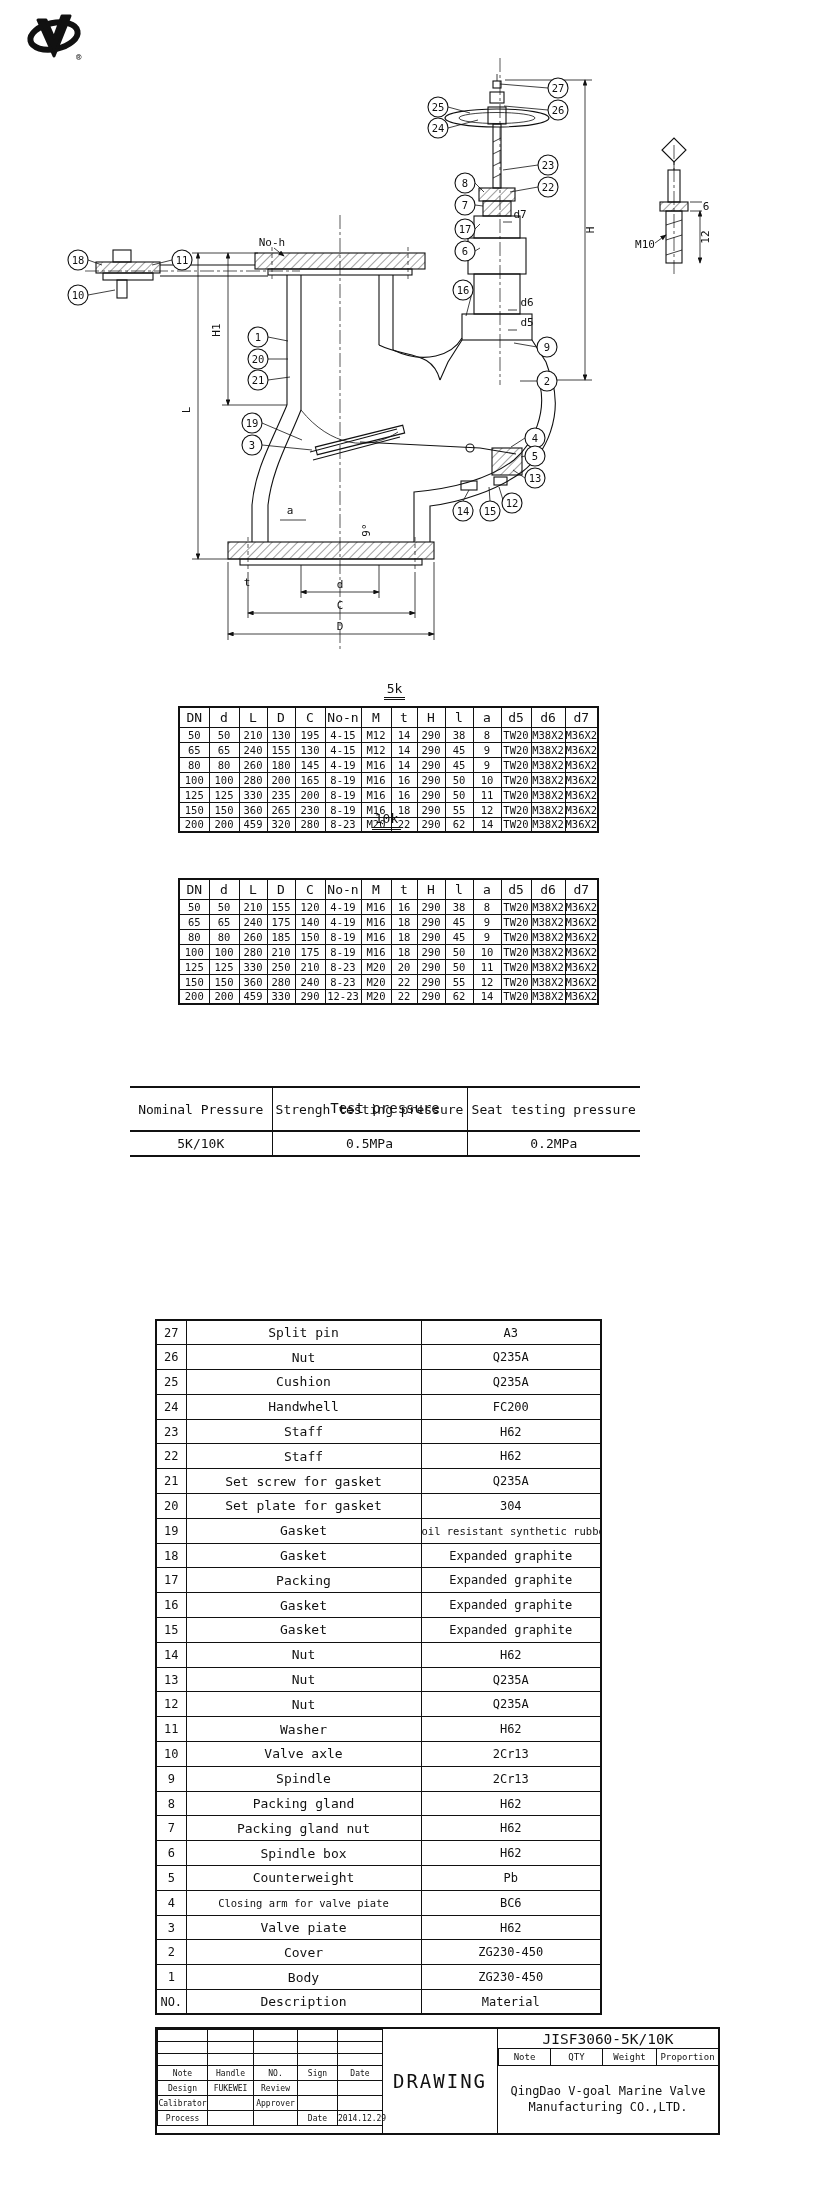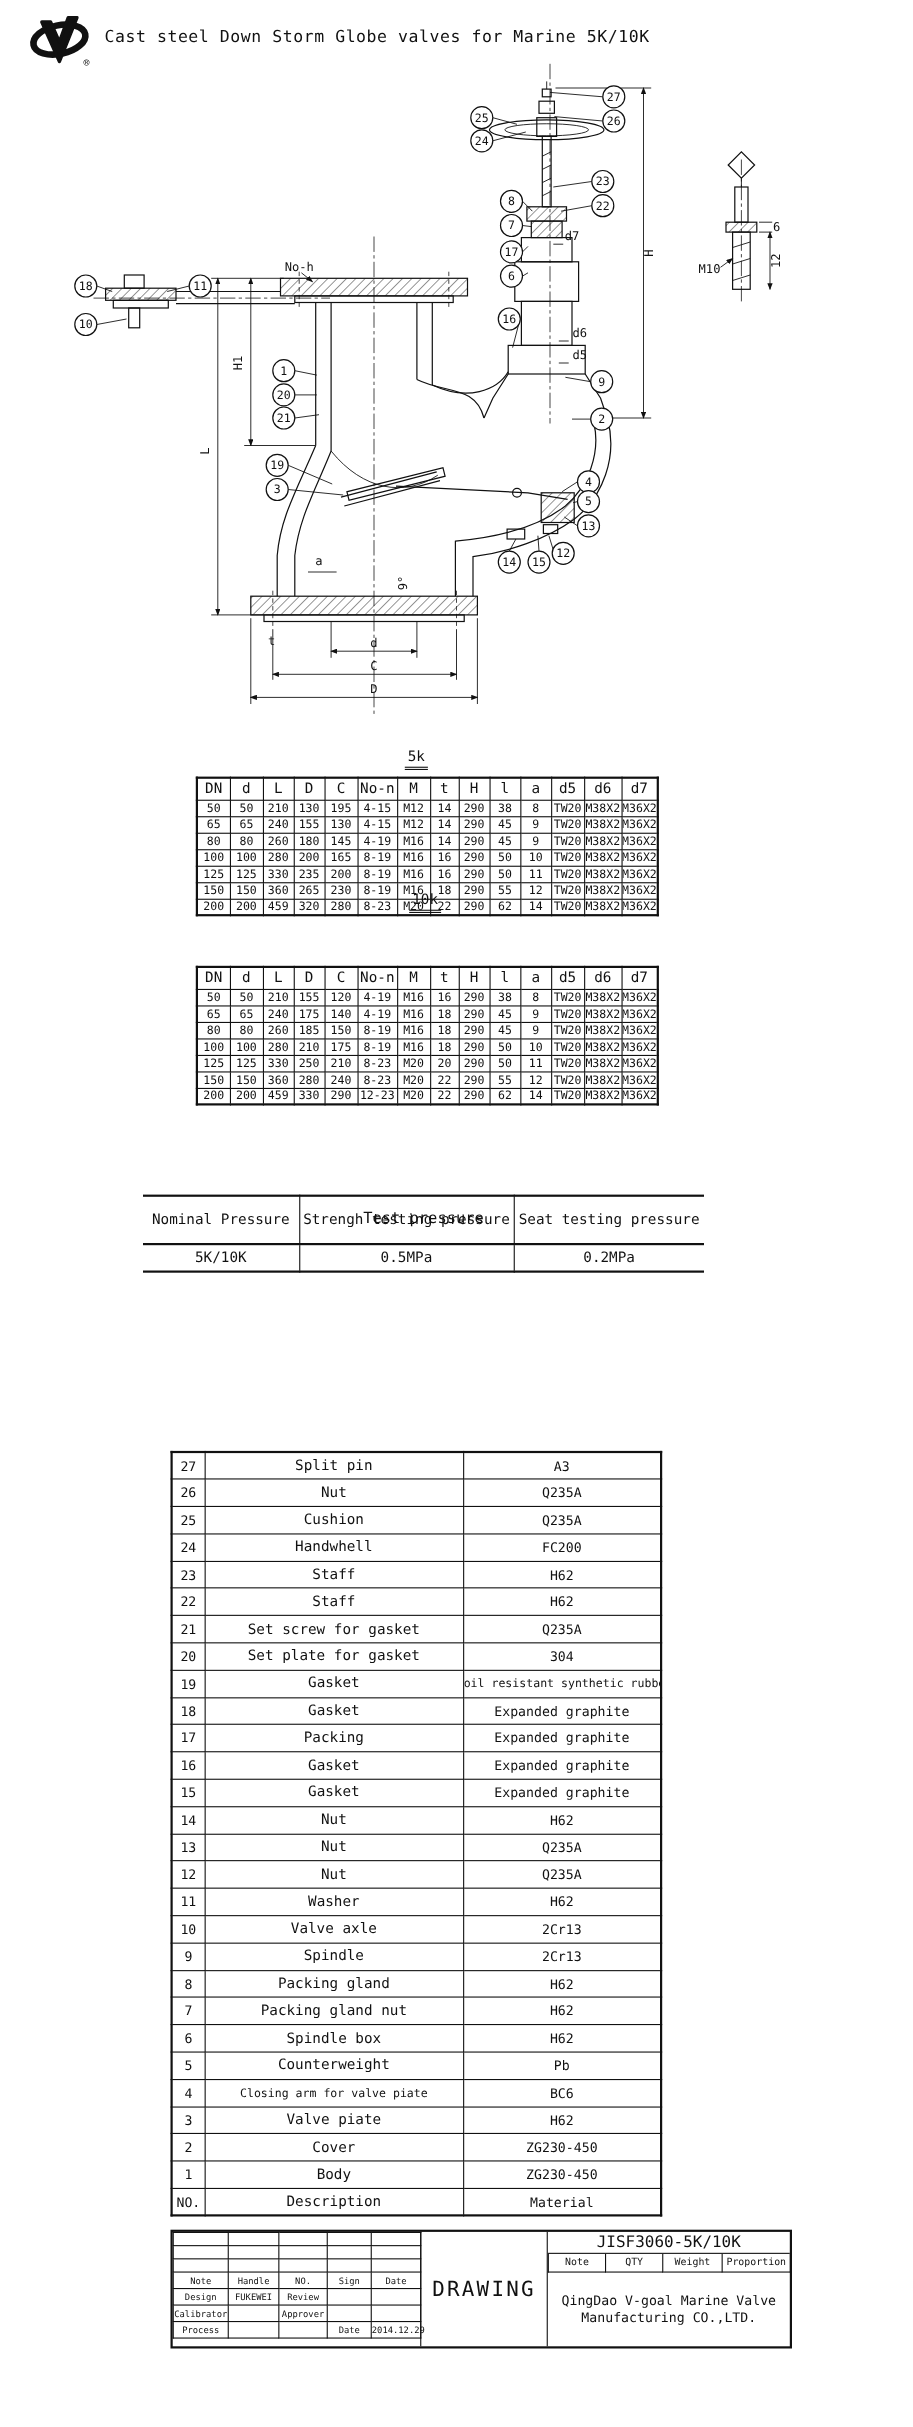--- a/index.html
+++ b/index.html
@@ -79,21 +79,20 @@
 
 <div class="page">
 
   <svg class="abs" style="left:26px;top:12px" width="60" height="52" viewBox="0 0 60 52">
     <g transform="rotate(-12 28 24)">
       <ellipse cx="28" cy="24" rx="24" ry="13" fill="none" stroke="#111" stroke-width="6"></ellipse>
     </g>
     <path d="M12 8 L28 44 L44 4 L36 4 L28 26 L20 8 Z" fill="#111" stroke="#111" stroke-width="3" stroke-linejoin="round"></path>
     <text x="50" y="48" font-size="9" fill="#111">®</text>
   </svg>
-  <div class="abs page-title">Cast steel Down Storm Globe valves for Marine 5K/10K</div>
 
   <svg class="abs drawing" style="left:0;top:50px" width="830" height="618" viewBox="0 0 830 618">
     <defs>
       <pattern id="hatch" width="6" height="6" patternUnits="userSpaceOnUse" patternTransform="rotate(45)">
         <line x1="0" y1="0" x2="0" y2="6" stroke="#111" stroke-width="0.8"></line>
       </pattern>
       <marker id="arr" markerWidth="8" markerHeight="6" refX="7" refY="3" orient="auto">
         <path d="M0,0 L8,3 L0,6 Z" fill="#111"></path>
       </marker>
       <marker id="arrS" markerWidth="8" markerHeight="6" refX="1" refY="3" orient="auto">
@@ -369,21 +368,21 @@
     <g class="callout">
         <circle cx="490" cy="461" r="10"></circle>
         <text x="490" y="464.5">15</text>
       </g>
     <g class="callout">
         <circle cx="512" cy="453" r="10"></circle>
         <text x="512" y="456.5">12</text>
       </g>
   </svg>
 
-  <div class="abs tab-caption" style="left:170px;top:681px">
+  <div class="abs tab-caption" style="left:186px;top:681px">
     <span>5k</span>
   </div>
   <table class="abs dimtab" style="left:178px;top:706px;width:419px">
     <colgroup>
         <col style="width:30px">
         <col style="width:30px">
         <col style="width:28px">
         <col style="width:28px">
         <col style="width:30px">
         <col style="width:36px">

